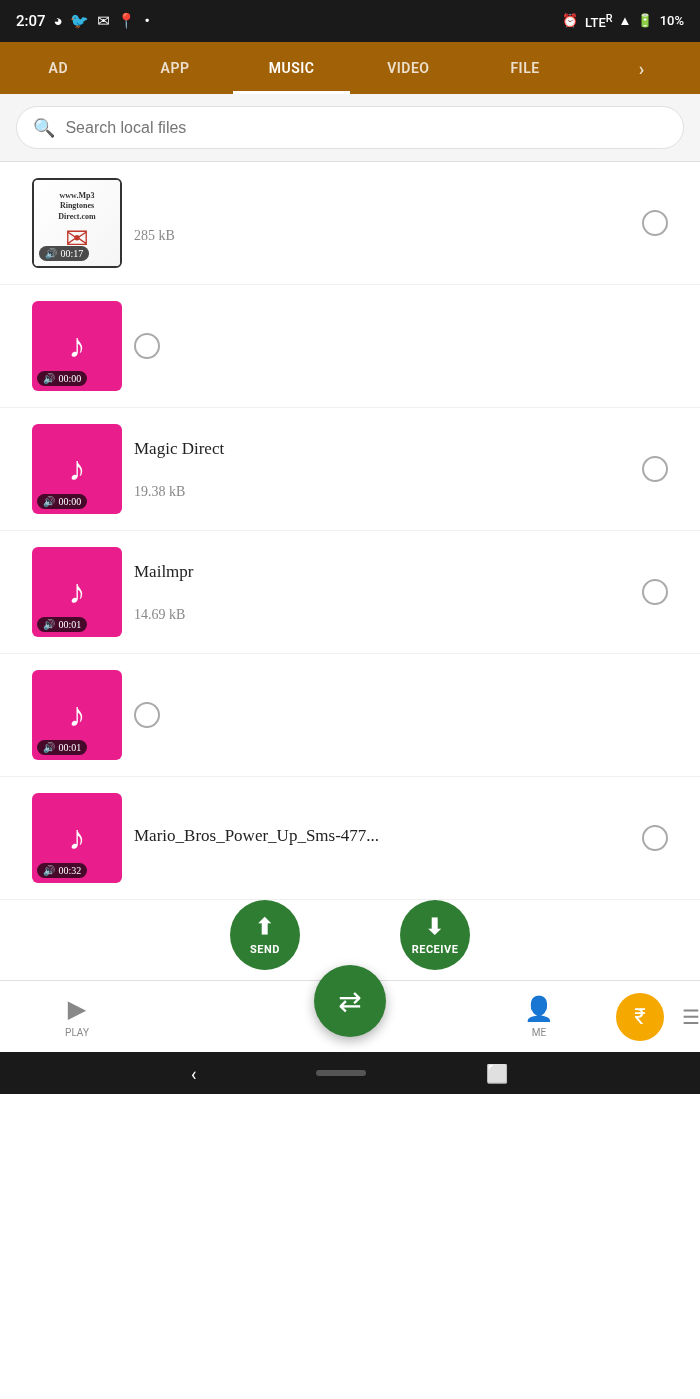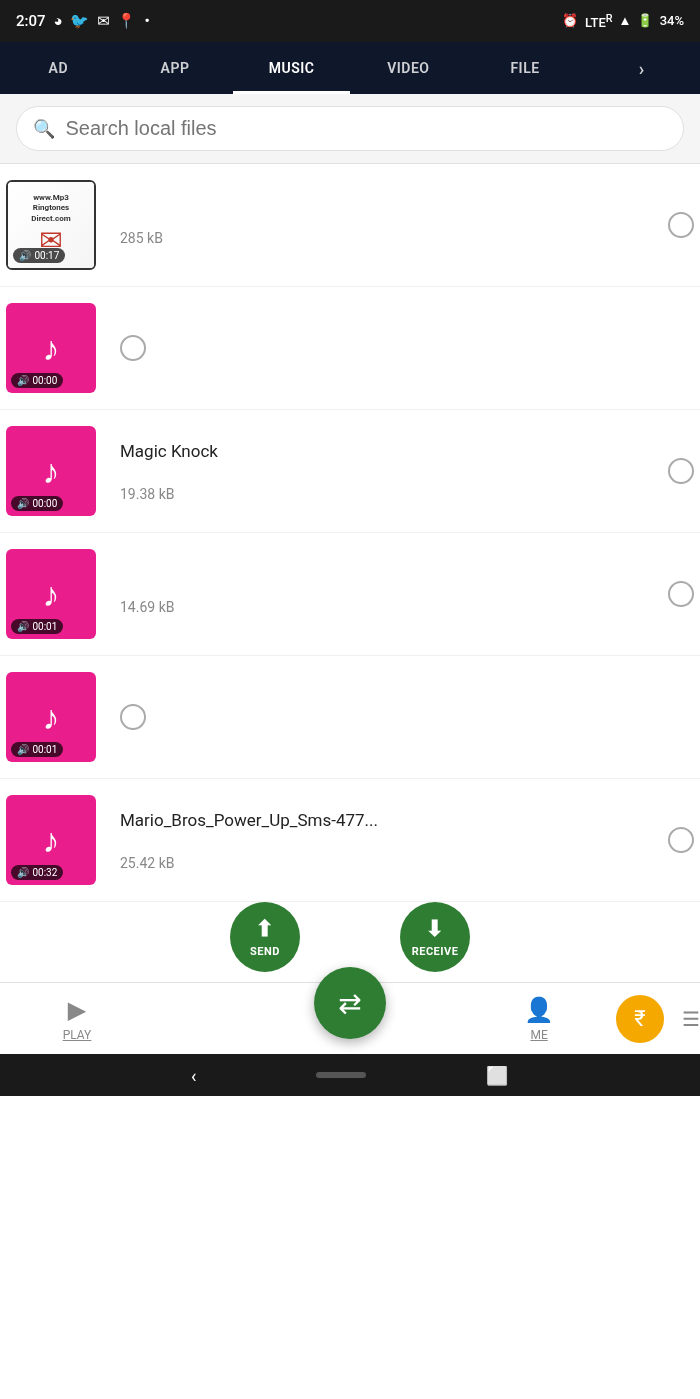--- a/index.html
+++ b/index.html
@@ -21,21 +21,21 @@
       padding: 0 16px;
       height: 42px;
       font-size: 15px;
       font-weight: 500;
     }
     .status-left { display: flex; align-items: center; gap: 8px; }
     .status-right { display: flex; align-items: center; gap: 6px; font-size: 13px; }
 
     
     .tab-bar {
-      background: #0f172a;
+      background: #a16207;
       display: flex;
       align-items: center;
       height: 52px;
       overflow: hidden;
     }
     .tab-item {
       flex: 1;
       display: flex;
       align-items: center;
       justify-content: center;
@@ -71,34 +71,35 @@
       display: flex;
       align-items: center;
       padding: 10px 16px;
       gap: 10px;
       border: 1px solid #e0e0e0;
     }
     .search-icon { color: #888; font-size: 18px; }
     .search-input {
       border: none;
       outline: none;
-      font-size: 20px;
+      font-size: 16px;
       color: #999;
       background: transparent;
       width: 100%;
     }
 
     
     .file-list { background: #fff; }
     .file-item {
       display: flex;
       align-items: center;
-      padding: 16px 6px;
+      padding: 16px 32px;
       border-bottom: 1px solid #f0f0f0;
-      gap: 24px;
+      gap: 12px;
+      font-family: Liberation Serif, serif;
     }
     .thumb {
       width: 90px;
       height: 90px;
       border-radius: 6px;
       flex-shrink: 0;
       position: relative;
       overflow: hidden;
       background: #e91e8c;
       display: flex;
@@ -211,21 +212,21 @@
     .nav-item {
       flex: 1;
       display: flex;
       flex-direction: column;
       align-items: center;
       justify-content: center;
       gap: 4px;
       cursor: pointer;
     }
     .nav-icon { font-size: 24px; color: #888; }
-    .nav-label { font-size: 12px; color: #888; text-decoration: underline; }
+    .nav-label { font-size: 10px; color: #888; }
     .nav-center {
       width: 72px;
       height: 72px;
       border-radius: 50%;
       background: #2e7d32;
       display: flex;
       align-items: center;
       justify-content: center;
       position: absolute;
       left: 50%;
@@ -275,21 +276,21 @@
     <span>🐦</span>
     <span>✉</span>
     <span>📍</span>
     <span>•</span>
   </div>
   <div class="status-right">
     <span>⏰</span>
     <span>LTE<sup>R</sup></span>
     <span>▲</span>
     <span>🔋</span>
-    <span>34%</span>
+    <span>10%</span>
   </div>
 </div>
 
 <div class="tab-bar">
   <div class="tab-item">
     <span>AD</span>
   </div>
   <div class="tab-item">
     <span>APP</span>
   </div>
@@ -344,35 +345,36 @@
 
   <div class="file-item">
     <div class="thumb" style="background:#e91e8c;">
       <span class="music-note-icon">♪</span>
       <div class="time-badge">
         <span>🔊</span>
         <span>00:00</span>
       </div>
     </div>
     <div class="file-info">
-      <div class="file-name">Magic Knock</div>
+      <div class="file-name">Magic Direct</div>
       <div class="file-size">19.38 kB</div>
     </div>
     <div class="radio-btn"></div>
   </div>
 
   <div class="file-item">
     <div class="thumb" style="background:#e91e8c;">
       <span class="music-note-icon">♪</span>
       <div class="time-badge">
         <span>🔊</span>
         <span>00:01</span>
       </div>
     </div>
     <div class="file-info">
+      <div class="file-name">Mailmpr</div>
       <div class="file-size">14.69 kB</div>
     </div>
     <div class="radio-btn"></div>
   </div>
 
   <div class="file-item">
     <div class="thumb" style="background:#e91e8c;">
       <span class="music-note-icon">♪</span>
       <div class="time-badge">
         <span>🔊</span>
@@ -385,21 +387,20 @@
   <div class="file-item">
     <div class="thumb" style="background:#e91e8c;">
       <span class="music-note-icon">♪</span>
       <div class="time-badge">
         <span>🔊</span>
         <span>00:32</span>
       </div>
     </div>
     <div class="file-info">
       <div class="file-name">Mario_Bros_Power_Up_Sms-477...</div>
-      <div class="file-size">25.42 kB</div>
     </div>
     <div class="radio-btn"></div>
   </div>
 
 </div>
 
 <div class="action-buttons">
   <div class="action-btn">
     <span class="action-btn-icon">⬆</span>
     <span>SEND</span>

